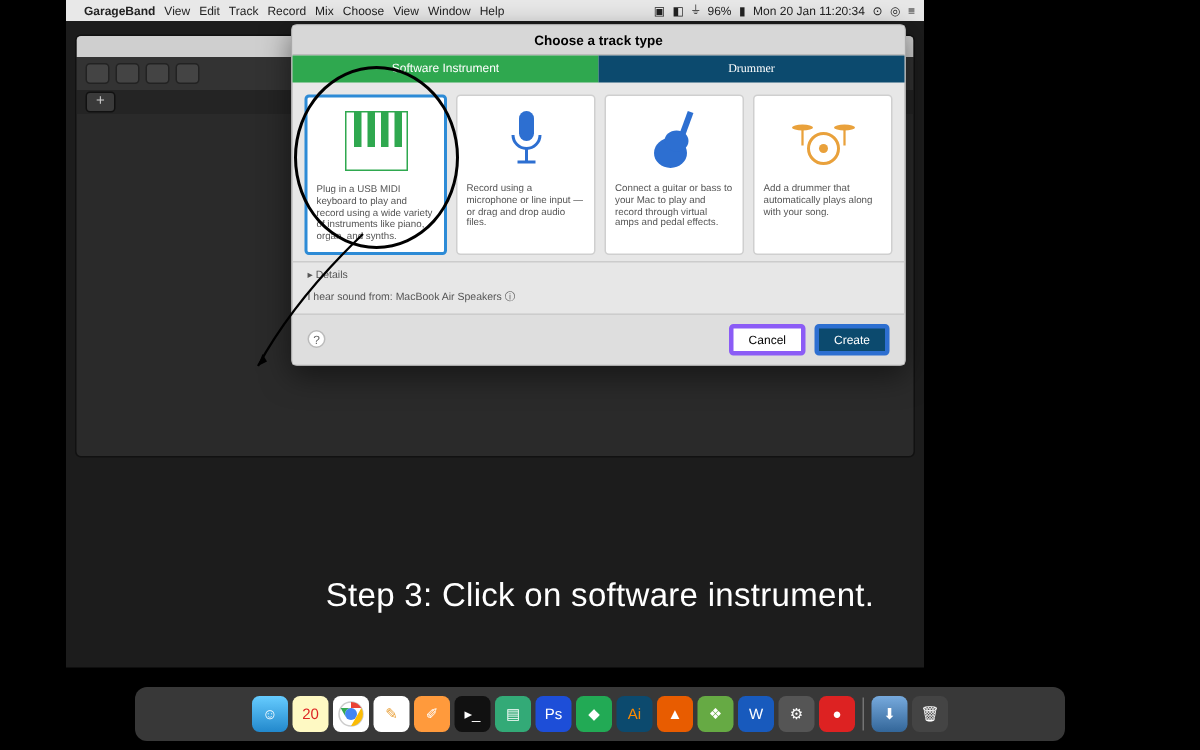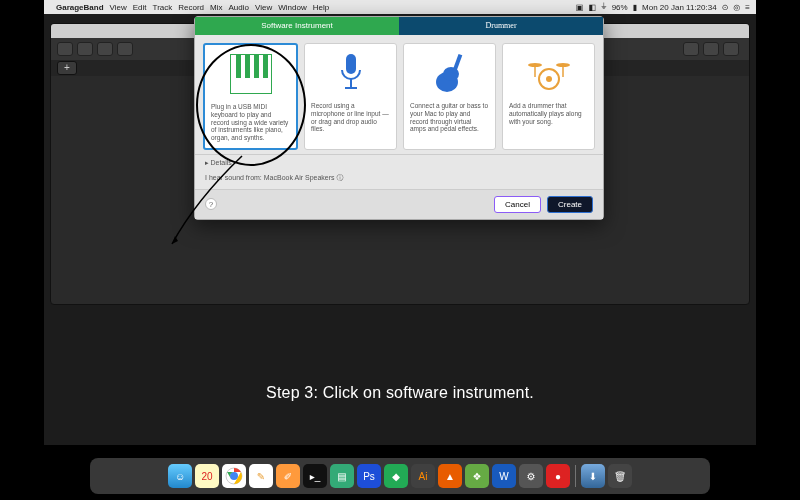--- a/index.html
+++ b/index.html
@@ -1,17 +1,17 @@
 <!DOCTYPE html>
 <html><head>
 <meta charset="utf-8">
 <style>
   * { margin: 0; padding: 0; box-sizing: border-box; font-family: -apple-system, "Helvetica Neue", Arial, sans-serif; }
   body { width: 800px; height: 500px; background: #000; overflow: hidden; position: relative; }
-  .screen { position: absolute; left: 44px; top: 0; width: 712px; height: 445px; background: #1c1c1c; }
+  .screen { position: absolute; left: 44px; top: 0; width: 572px; height: 445px; background: #1c1c1c; }
 
   
   .menubar { height: 14px; background: #e8e8e8; display: flex; align-items: center; font-size: 8px; color: #222; padding: 0 6px; }
   .menubar .apple { font-size: 9px; margin-right: 6px; }
   .menubar .app { font-weight: 600; margin-right: 6px; }
   .menubar .m { margin-right: 6px; }
   .menubar .spacer { flex: 1; }
   .menubar .ri { margin-left: 5px; font-size: 8px; }
 
   
@@ -34,50 +34,50 @@
   .cards { display: flex; gap: 6px; padding: 8px 8px 4px; }
   .card { flex: 1; background: #fff; border: 1px solid #cfcfcf; border-radius: 3px; padding: 6px; display: flex; flex-direction: column; align-items: center; cursor: pointer; }
   .card.sel { border: 2px solid #2d8bd6; }
   .card .ico { width: 46px; height: 46px; margin-bottom: 6px; display: flex; align-items: center; justify-content: center; }
   .card p { font-size: 6.5px; line-height: 1.2; color: #555; }
   .row2 { padding: 4px 10px 2px; font-size: 7px; color: #555; border-top: 1px solid #ccc; }
   .hear { padding: 4px 10px 6px; font-size: 7px; color: #555; }
   .sheet-foot { display: flex; justify-content: space-between; align-items: center; padding: 6px 10px; border-top: 1px solid #ccc; background: #dedede; }
   .helpq { width: 12px; height: 12px; border-radius: 50%; background: #fff; border: 1px solid #bbb; font-size: 8px; text-align: center; line-height: 11px; color: #666; }
   .btns { display: flex; gap: 6px; }
-  .btn { font-size: 8px; padding: 3px 10px; border-radius: 3px; border: 1px solid #8b5cf6; background: #fff; cursor: pointer; }
-  .btn.primary { background: #0f172a; color: #fff; border-color: #2d6fd1; }
+  .btn { font-size: 8px; padding: 3px 10px; border-radius: 3px; border: 3px solid #8b5cf6; background: #fff; cursor: pointer; }
+  .btn.primary { background: #0c4a6e; color: #fff; border-color: #2d6fd1; }
 
   
   .anno-circle { position: absolute; left: 152px; top: 44px; width: 110px; height: 122px; border: 2px solid #000; border-radius: 50%; pointer-events: none; }
   .anno-arrow { position: absolute; left: 122px; top: 150px; width: 90px; height: 100px; pointer-events: none; }
   .red-text { position: absolute; left: 55px; top: 310px; color: #d22; font-size: 11px; }
 
   
-  .caption { position: absolute; left: 0; right: 0; top: 384px; text-align: center; color: #fff; font-size: 16px; font-weight: 300; letter-spacing: .2px; }
+  .caption { position: absolute; left: 0; right: 0; top: 384px; text-align: center; color: #fff; font-size: 22px; font-weight: 300; letter-spacing: .2px; }
 
   
   .dock { position: absolute; left: 50%; transform: translateX(-50%); bottom: 6px; width: 620px; height: 36px; background: rgba(200,200,200,.28); border-radius: 8px; display: flex; align-items: center; justify-content: center; gap: 3px; padding: 0 6px; }
   .dk { width: 24px; height: 24px; border-radius: 5px; display: flex; align-items: center; justify-content: center; font-size: 10px; color: #fff; }
   .divider { width: 1px; height: 22px; background: rgba(255,255,255,.3); margin: 0 2px; }
 </style>
 </head>
 <body>
 
 <div class="screen">
 
   <div class="menubar">
     <span class="apple"></span>
     <span class="app">GarageBand</span>
     <span class="m">View</span>
     <span class="m">Edit</span>
     <span class="m">Track</span>
     <span class="m">Record</span>
     <span class="m">Mix</span>
-    <span class="m">Audio</span>
+    <span class="m">Choose</span>
     <span class="m">View</span>
     <span class="m">Window</span>
     <span class="m">Help</span>
     <span class="spacer"></span>
     <span class="ri">▣</span>
     <span class="ri">◧</span>
     <span class="ri">⏚</span>
     <span class="ri">96%</span>
     <span class="ri">▮</span>
     <span class="ri">Mon 20 Jan  11:20:34</span>
@@ -97,20 +97,21 @@
       <div class="tb-btn"></div>
       <div class="tb-btn"></div>
       <div class="tb-btn"></div>
     </div>
     <div class="track-head">
       <div class="plus-btn">+</div>
     </div>
   </div>
 
   <div class="sheet">
+    <div class="sheet-head">Choose a track type</div>
     <div class="tabs">
       <div class="tab si">Software Instrument</div>
       <div class="tab dr">Drummer</div>
     </div>
     <div class="cards">
       <div class="card sel">
         <div class="ico">
           <svg width="42" height="40">
               <rect x="0" y="0" width="42" height="40" fill="#fff" stroke="#2fa84f" stroke-width="2"></rect>
               <rect x="6" y="0" width="5" height="24" fill="#2fa84f"></rect>
@@ -188,21 +189,21 @@
         <path d="M2.1 5l3.4 6A4 4 0 0 1 9 5z" fill="#34a853"></path>
         <path d="M9 17a8 8 0 0 0 6.9-12l-3.4 6z" fill="#fbbc05"></path>
       </svg>
   </div>
   <div class="dk" style="background:#fff;color:#e9a13b" title="Notes">✎</div>
   <div class="dk" style="background:#ff9a3c" title="Pages">✐</div>
   <div class="dk" style="background:#111" title="Terminal">▸_</div>
   <div class="dk" style="background:#3a7" title="Preview">▤</div>
   <div class="dk" style="background:#1d4ed8" title="Photoshop">Ps</div>
   <div class="dk" style="background:#2a5">◆</div>
-  <div class="dk" style="background:#404040;color:#ff8a00" title="Illustrator">Ai</div>
+  <div class="dk" style="background:#0c4a6e;color:#ff8a00" title="Illustrator">Ai</div>
   <div class="dk" style="background:#e85c00" title="VLC">▲</div>
   <div class="dk" style="background:#6a4">❖</div>
   <div class="dk" style="background:#185abd" title="Word">W</div>
   <div class="dk" style="background:#555" title="Settings">⚙</div>
   <div class="dk" style="background:#d22">●</div>
   <div class="divider"></div>
   <div class="dk" style="background:linear-gradient(#7ad,#369)" title="Download">⬇</div>
   <div class="dk" style="background:#444">🗑</div>
 </div>
 

